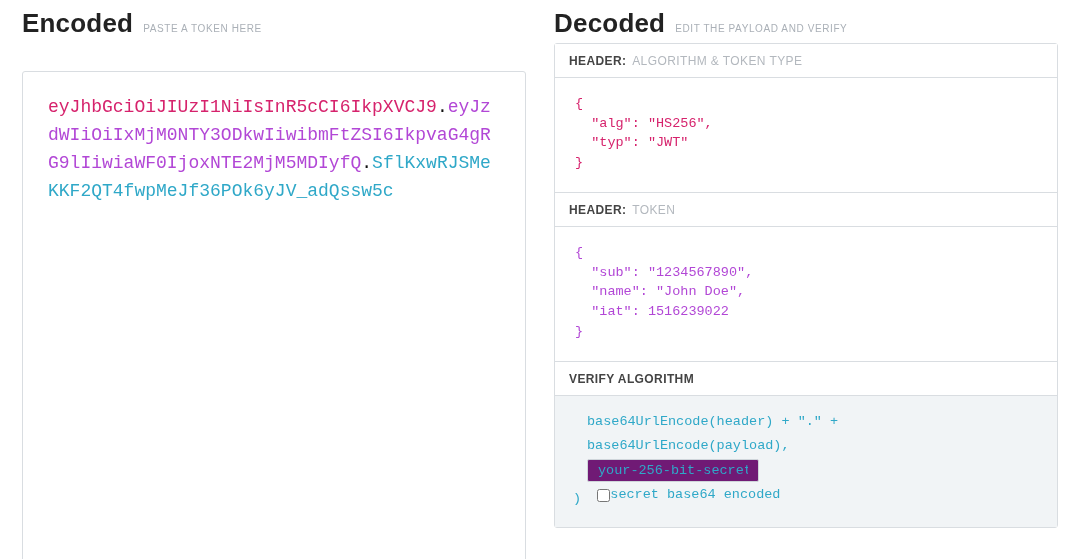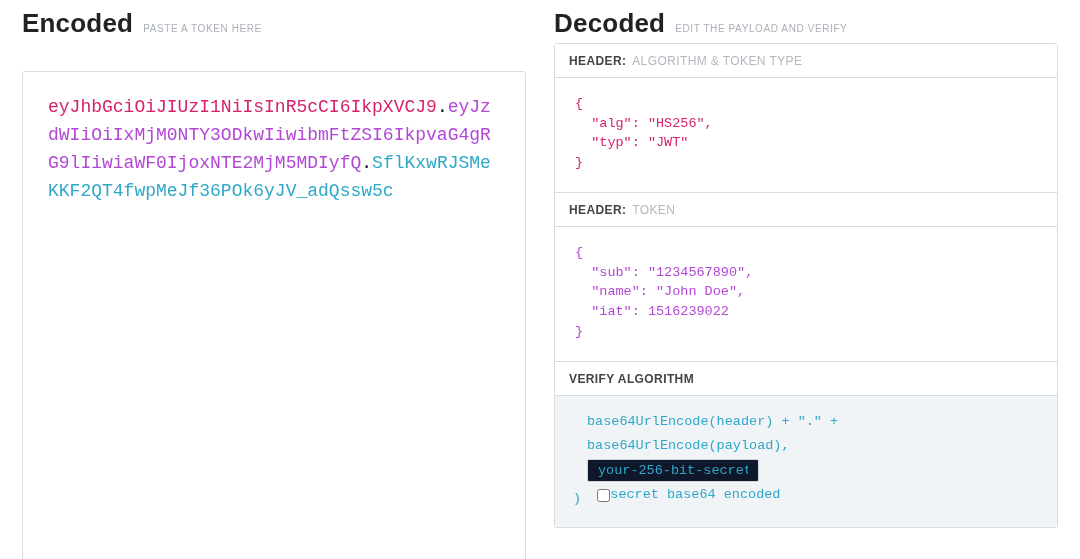--- a/index.html
+++ b/index.html
@@ -77,21 +77,21 @@
     font-size: 13.5px;
     line-height: 1.8;
     padding: 14px 18px 16px;
   }
   .sig-box .indent1 { padding-left: 14px; }
   .sig-secret-input {
     font-family: inherit;
     font-size: 13.5px;
     color: #2fa8c8;
     border: 1px solid #cfd5da;
-    background: #0f172a;
+    background: #701a75;
     padding: 3px 10px;
     width: 172px;
     border-radius: 2px;
   }
   .base64-label {
     display: inline-flex;
     align-items: center;
     cursor: pointer;
   }
   .base64-check {

